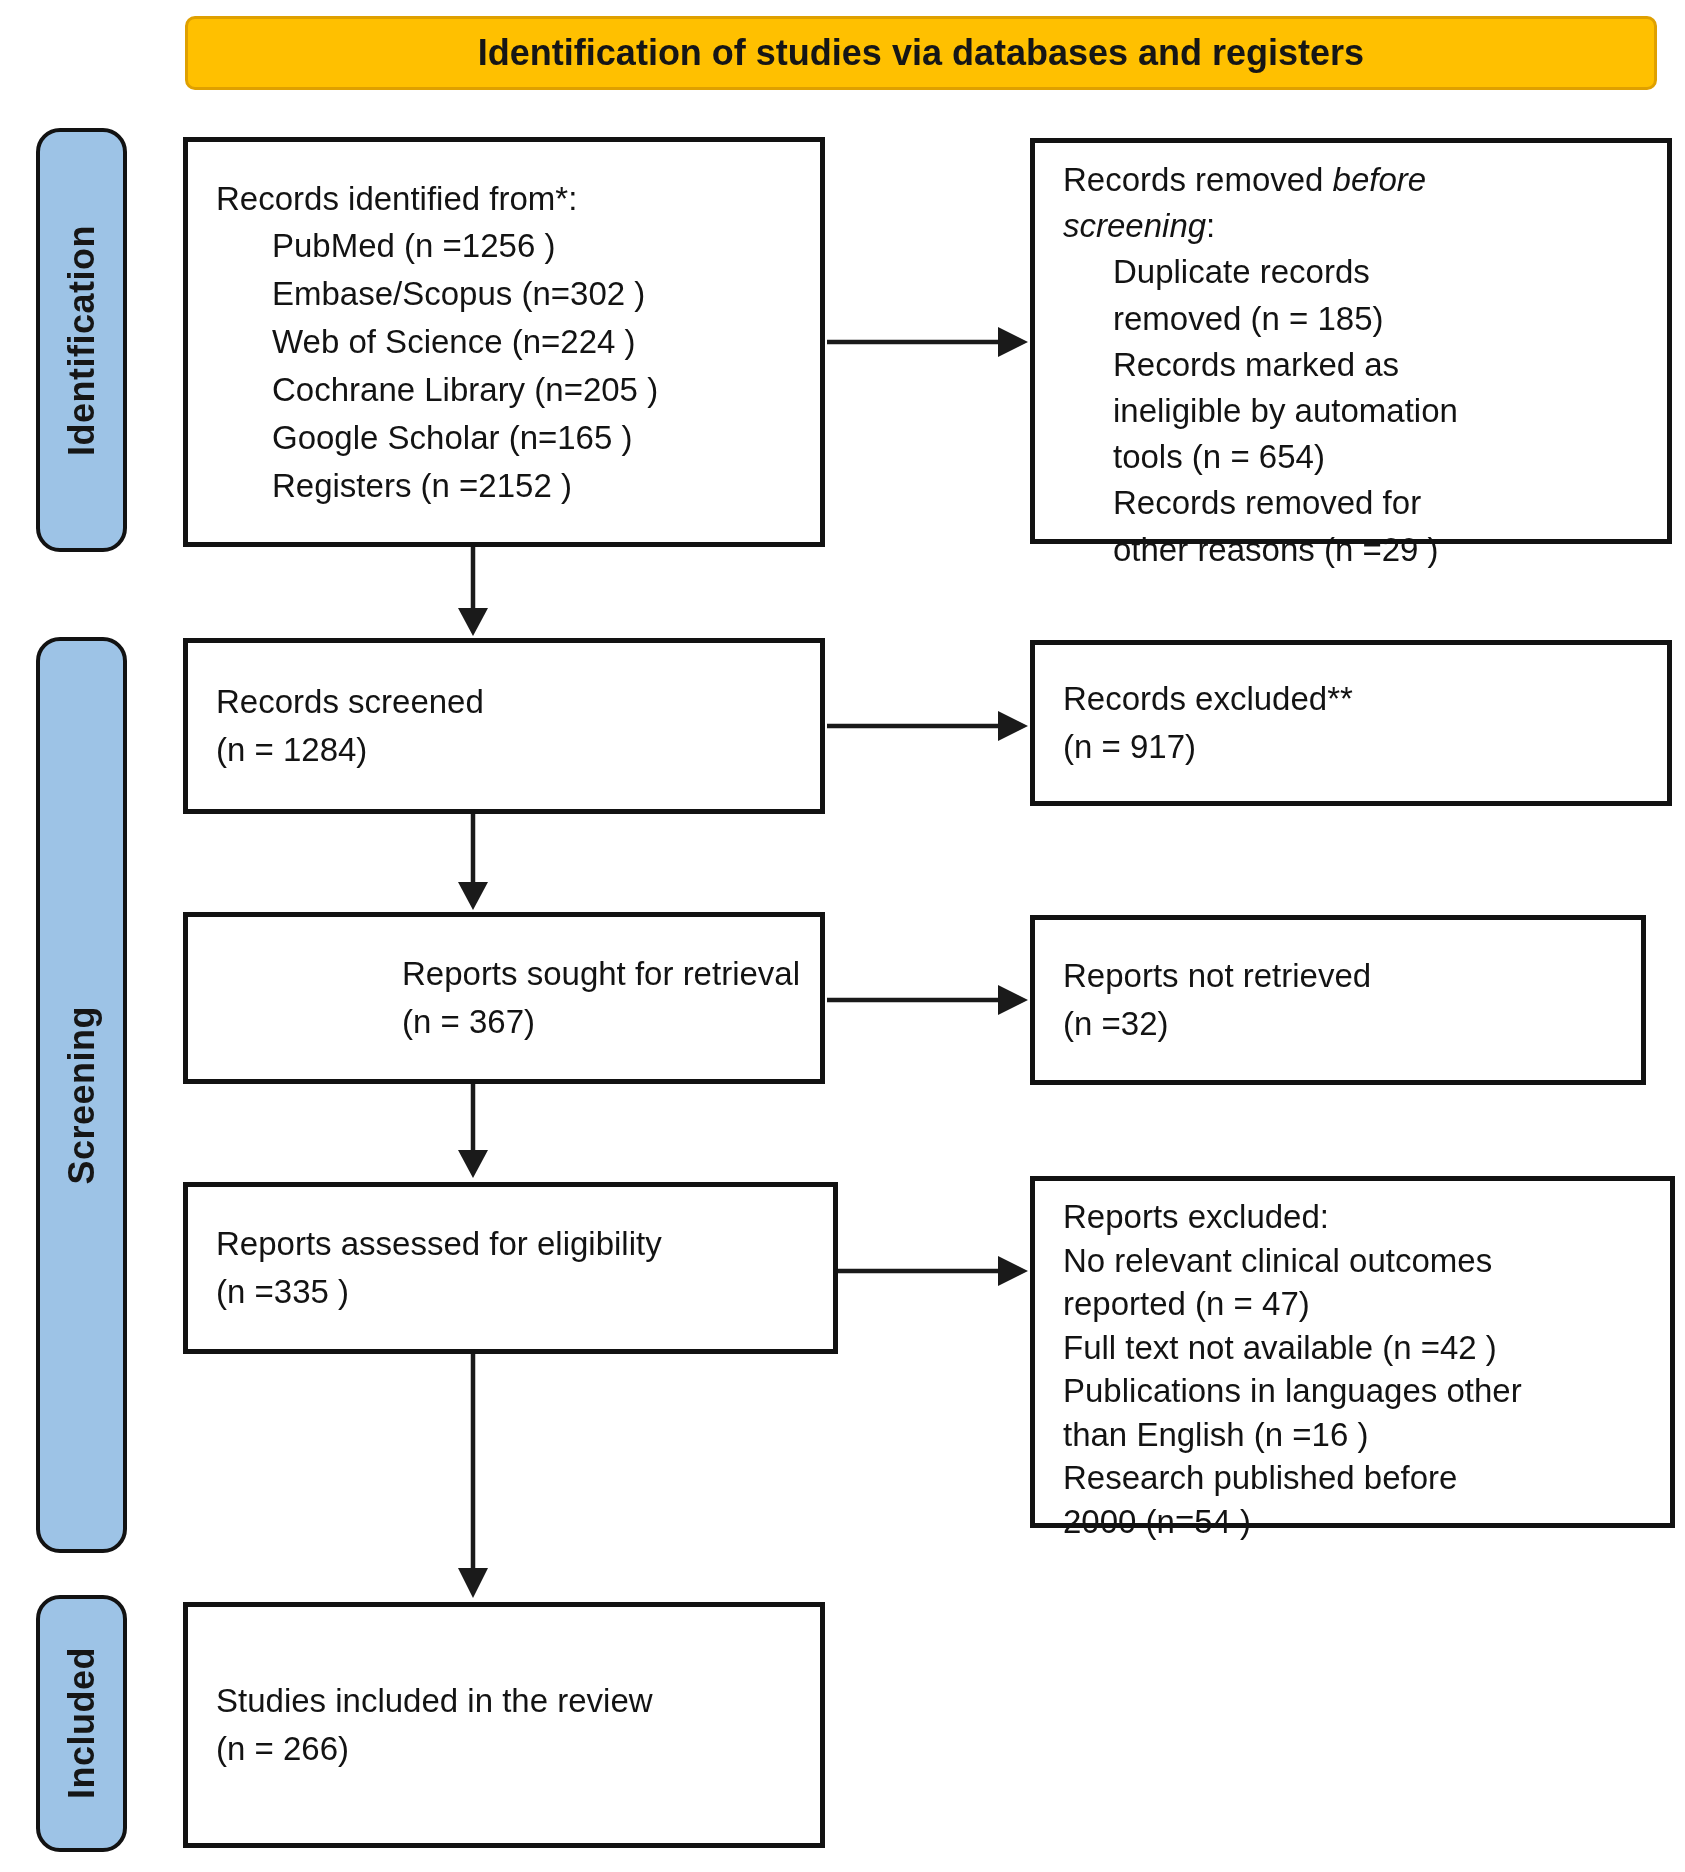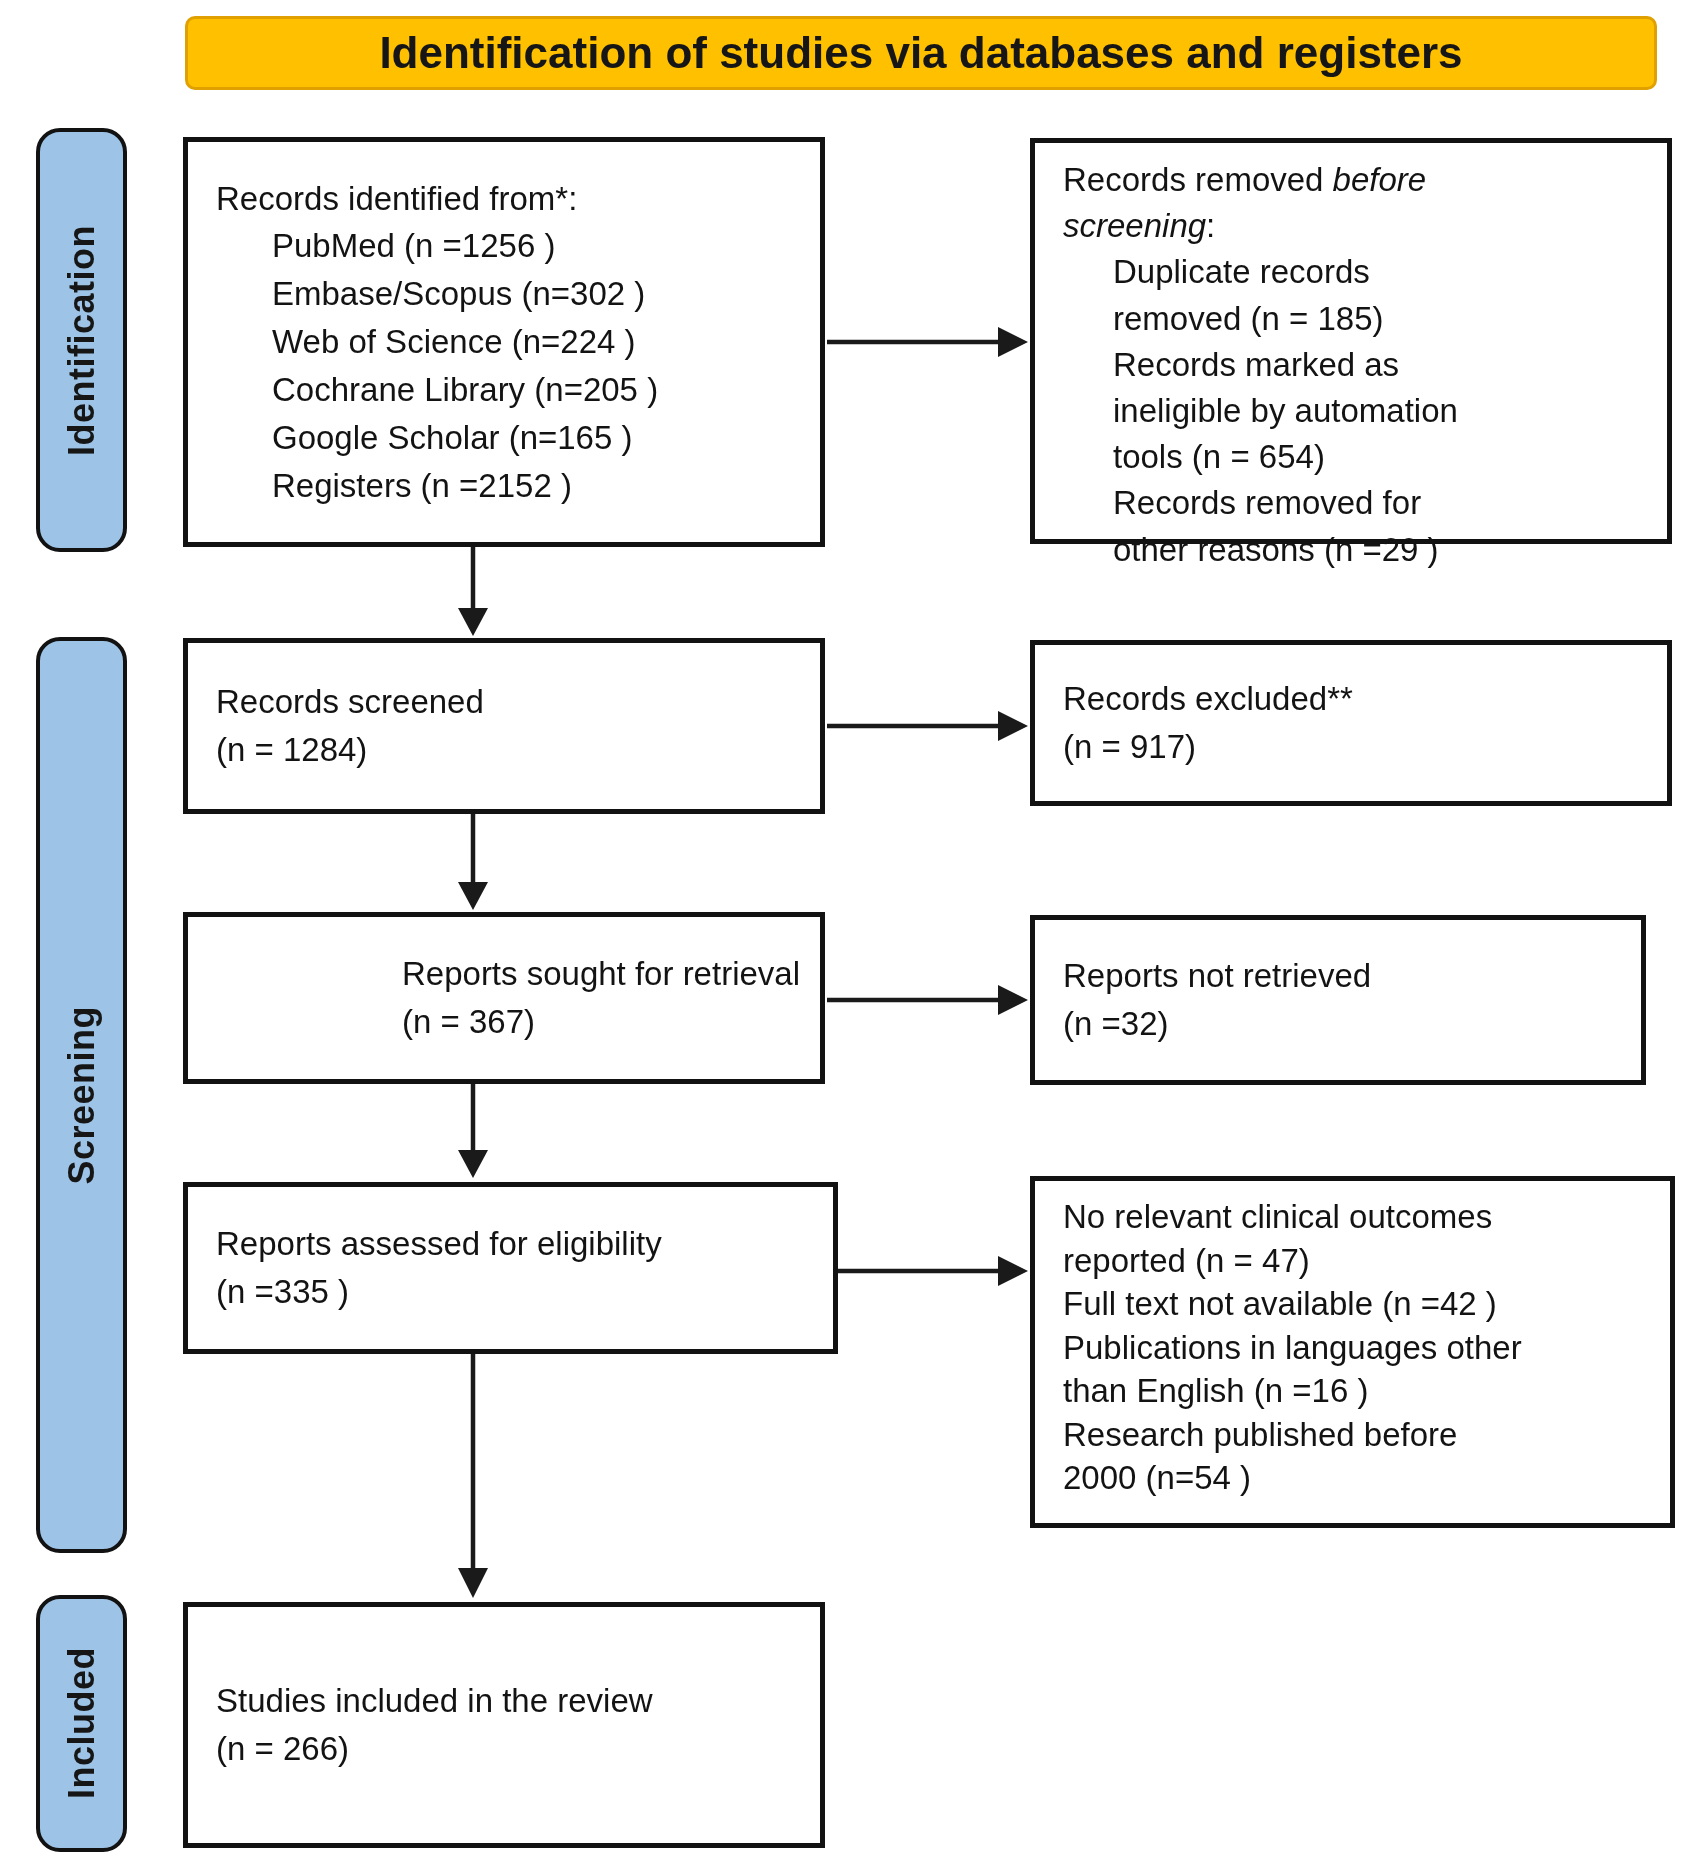--- a/index.html
+++ b/index.html
@@ -17,21 +17,21 @@
   .arrows polygon { fill: var(--arrow, #1a1a1a); }
 
   .header {
     position: absolute;
     left: 185px; top: 16px; width: 1472px; height: 74px;
     box-sizing: border-box;
     background: var(--header-bg, #FFC000);
     border: 3px solid var(--header-border, #DFA000);
     border-radius: 10px;
     display: flex; align-items: center; justify-content: center;
-    font-size: 44px; font-weight: bold; color: #161616;
+    font-size: 36px; font-weight: bold; color: #161616;
   }
 
   .stage {
     position: absolute;
     left: 36px; width: 91px;
     box-sizing: border-box;
     background: var(--stage-bg, #9DC3E6);
     border: 4px solid var(--stage-border, #121212);
     border-radius: 24px;
     display: flex; align-items: center; justify-content: center;
@@ -184,20 +184,21 @@
 
   <div class="box b7 center-v">
     <div class="pad">
       <div>Reports assessed for eligibility</div>
       <div>(n =335 )</div>
     </div>
   </div>
 
   <div class="box b8">
     <div class="pad content">
+      <div>Reports excluded:</div>
       <div>No relevant clinical outcomes reported (n = 47)</div>
       <div>Full text not available (n =42 )</div>
       <div>Publications in languages other than English (n =16 )</div>
       <div>Research published before 2000 (n=54 )</div>
     </div>
   </div>
 
   <div class="box b9 center-v">
     <div class="pad">
       <div>Studies included in the review</div>

